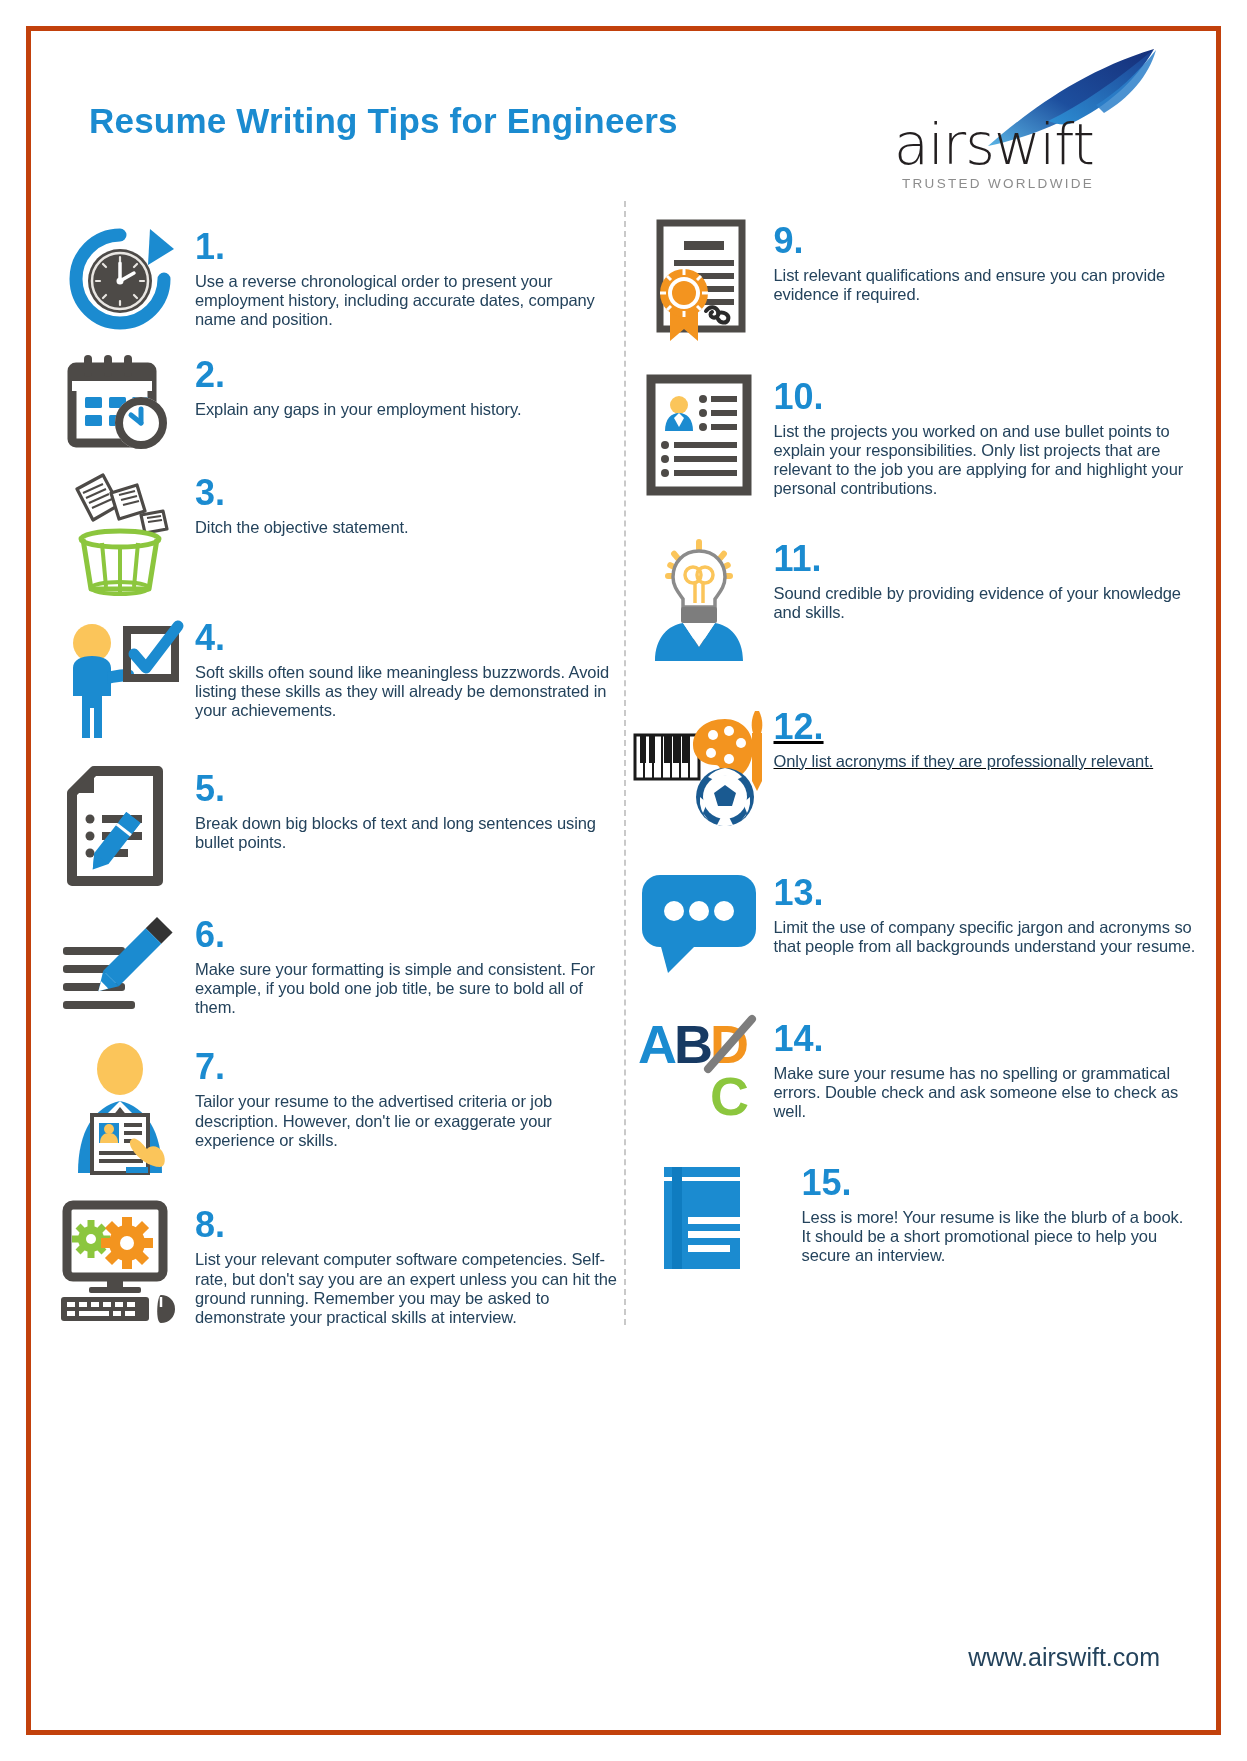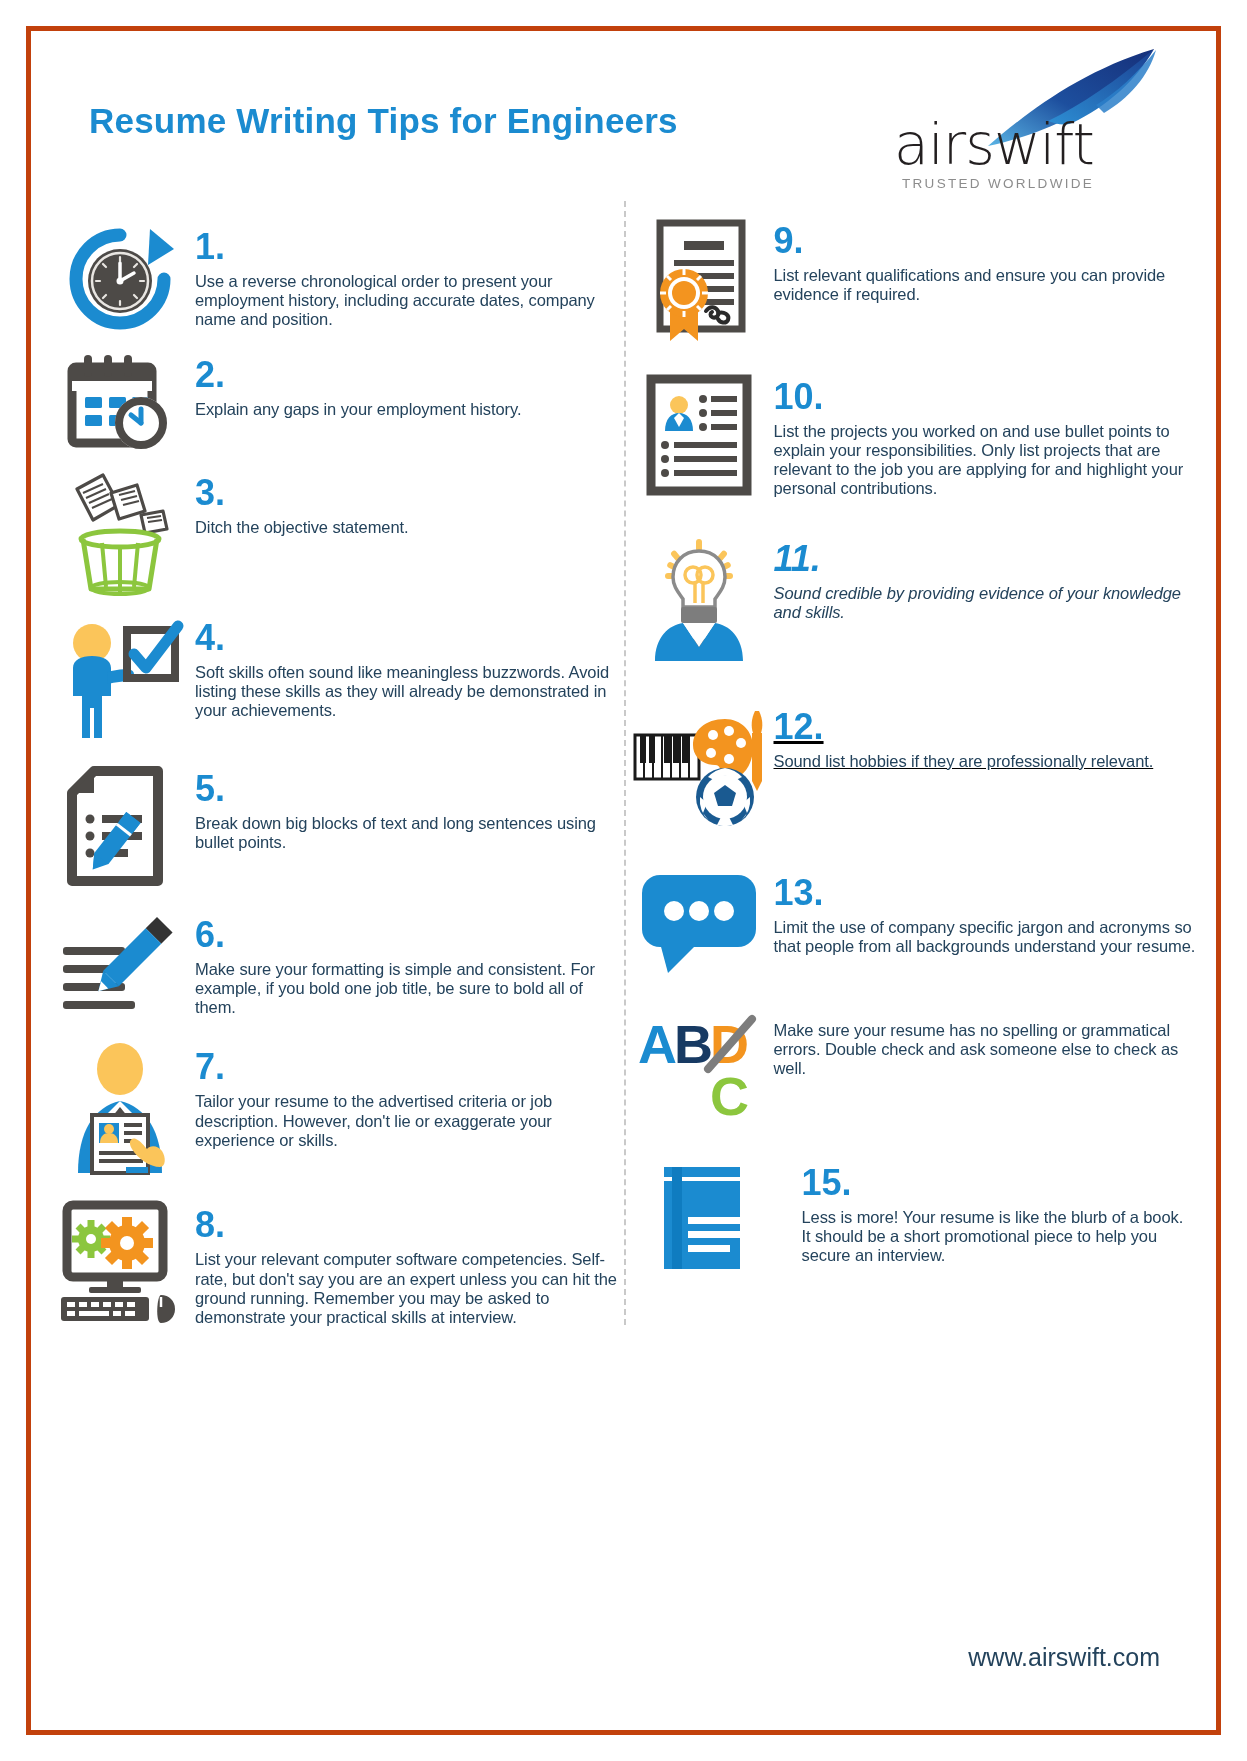--- a/index.html
+++ b/index.html
@@ -69,21 +69,21 @@
   .col-left .tip:nth-child(2)  { margin-top: 20px; }
   .col-left .tip:nth-child(3)  { margin-top: 18px; }
   .col-left .tip:nth-child(4)  { margin-top: 20px; }
   .col-left .tip:nth-child(5)  { margin-top: 26px; }
   .col-left .tip:nth-child(6)  { margin-top: 28px; }
   .col-left .tip:nth-child(7)  { margin-top: 28px; }
   .col-left .tip:nth-child(8)  { margin-top: 26px; }
 
   .col-right .tip:nth-child(1) { margin-top: 28px; }
   .col-right .tip:nth-child(2) { margin-top: 30px; }
-  .col-right .tip:nth-child(3) { margin-top: 38px; font-style: italic; }
+  .col-right .tip:nth-child(3) { margin-top: 38px; }
   .col-right .tip:nth-child(4) { margin-top: 42px; text-decoration: underline; }
   .col-right .tip:nth-child(5) { margin-top: 44px; }
   .col-right .tip:nth-child(6) { margin-top: 42px; }
   .col-right .tip:nth-child(7) { margin-top: 40px; gap: 28px; }
 
   .footer {
     position: absolute; right: 56px; bottom: 58px;
     font-size: 25px; color: #24435c;
   }
   svg { display: block; overflow: visible; }
@@ -511,21 +511,21 @@
                 <polygon points="30,18 41,26 37,39 23,39 19,26" fill="#1a5a91"></polygon>
                 <path d="M30,8 L21,14 L13,10 A29,29 0 0 1 30,1 A29,29 0 0 1 47,10 L39,14 Z" fill="#fff"></path>
                 <path d="M8,46 L12,36 L5,30 A29,29 0 0 0 14,54 Z" fill="#fff"></path>
                 <path d="M52,46 L48,36 L55,30 A29,29 0 0 1 46,54 Z" fill="#fff"></path>
                 <path d="M22,58 L26,50 L34,50 L38,58 A29,29 0 0 1 22,58 Z" fill="#fff"></path>
               </g>
             </svg>
           </div>
           <div class="tip-body">
             <div class="tip-num">12.</div>
-            <div class="tip-text">Sound list hobbies if they are professionally relevant.</div>
+            <div class="tip-text">Only list acronyms if they are professionally relevant.</div>
           </div>
         </div>
 
         <div class="tip">
           <div class="tip-icon">
             <svg width="122" height="104" viewBox="0 0 122 104">
               <rect x="4" y="4" width="114" height="72" rx="18" fill="#1b8bd0"></rect>
               <path d="M22,72 L60,72 L30,102 Z" fill="#1b8bd0"></path>
               <g fill="#fff">
                 <circle cx="36" cy="40" r="10"></circle>
@@ -544,20 +544,21 @@
           <div class="tip-icon">
             <svg width="126" height="104" viewBox="0 0 126 104">
               <text x="2" y="46" font-family="Liberation Sans, sans-serif" font-size="54" font-weight="bold" fill="#1b8bd0">A</text>
               <text x="38" y="46" font-family="Liberation Sans, sans-serif" font-size="54" font-weight="bold" fill="#173a63">B</text>
               <text x="74" y="46" font-family="Liberation Sans, sans-serif" font-size="54" font-weight="bold" fill="#f3941f">D</text>
               <line x1="72" y1="52" x2="116" y2="2" stroke="#7d7d7d" stroke-width="8" stroke-linecap="round"></line>
               <text x="74" y="98" font-family="Liberation Sans, sans-serif" font-size="54" font-weight="bold" fill="#8cc63e">C</text>
             </svg>
           </div>
           <div class="tip-body">
+            <div class="tip-num">14.</div>
             <div class="tip-text">Make sure your resume has no spelling or grammatical errors. Double check and ask someone else to check as well.</div>
           </div>
         </div>
 
         <div class="tip">
           <div class="tip-icon">
             <svg width="102" height="112" viewBox="0 0 102 112">
               <path d="M16,6 L92,6 L92,16 L16,16 Z" fill="#1b8bd0"></path>
               <rect x="16" y="20" width="76" height="88" fill="#1b8bd0"></rect>
               <rect x="24" y="6" width="10" height="102" fill="#0f7cc0"></rect>

